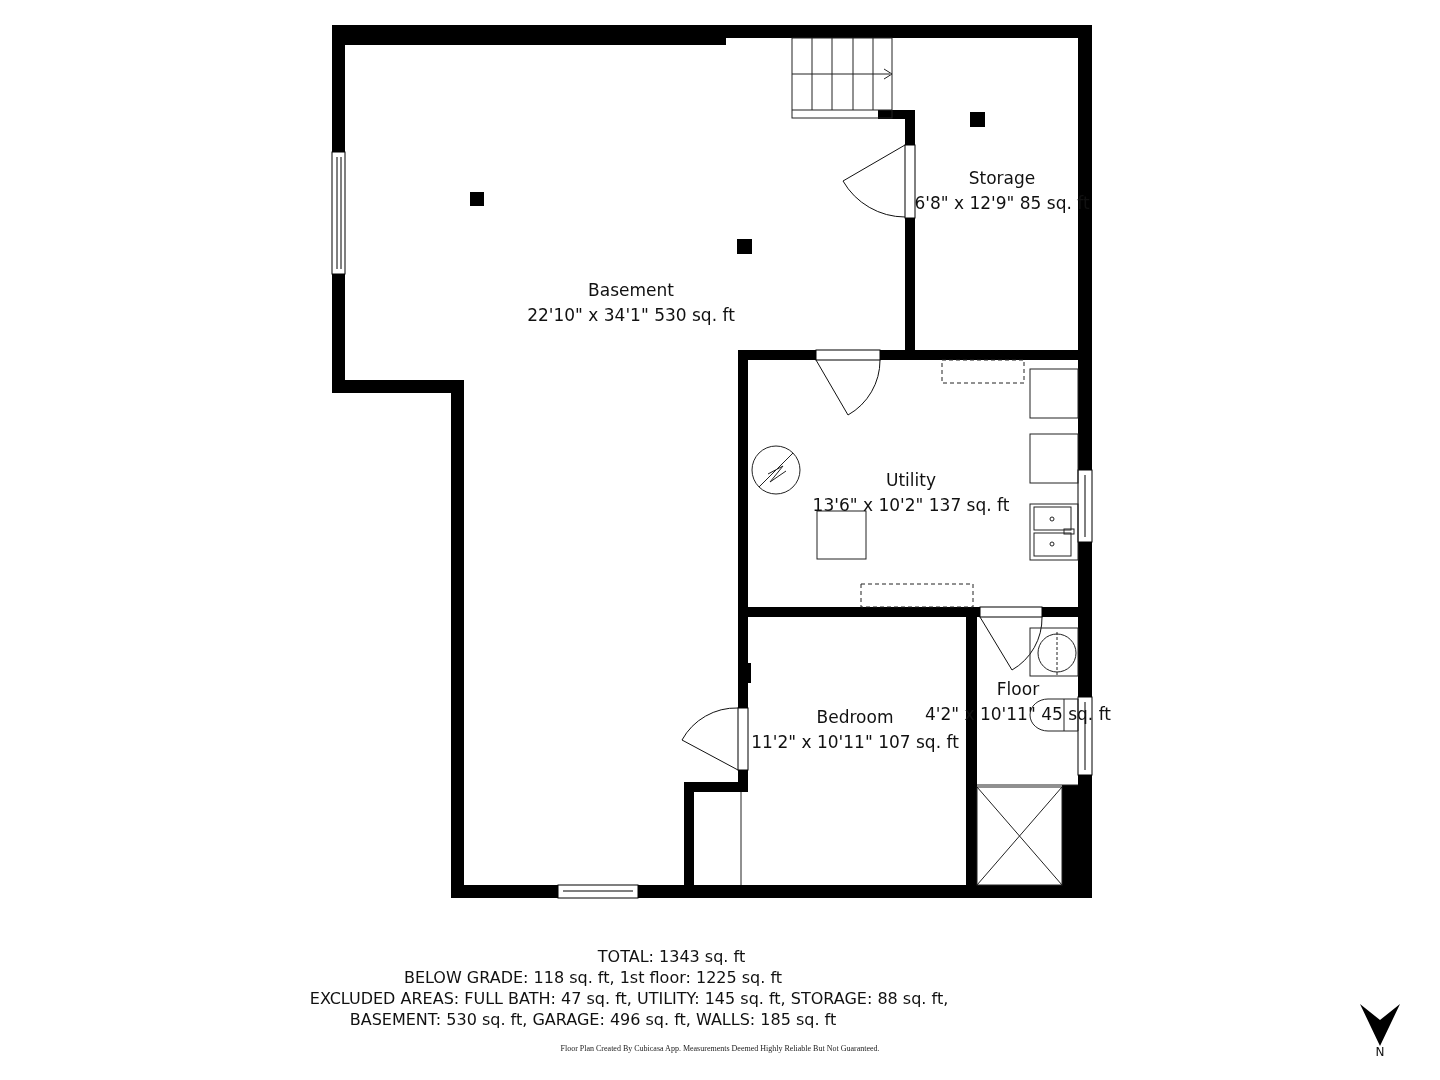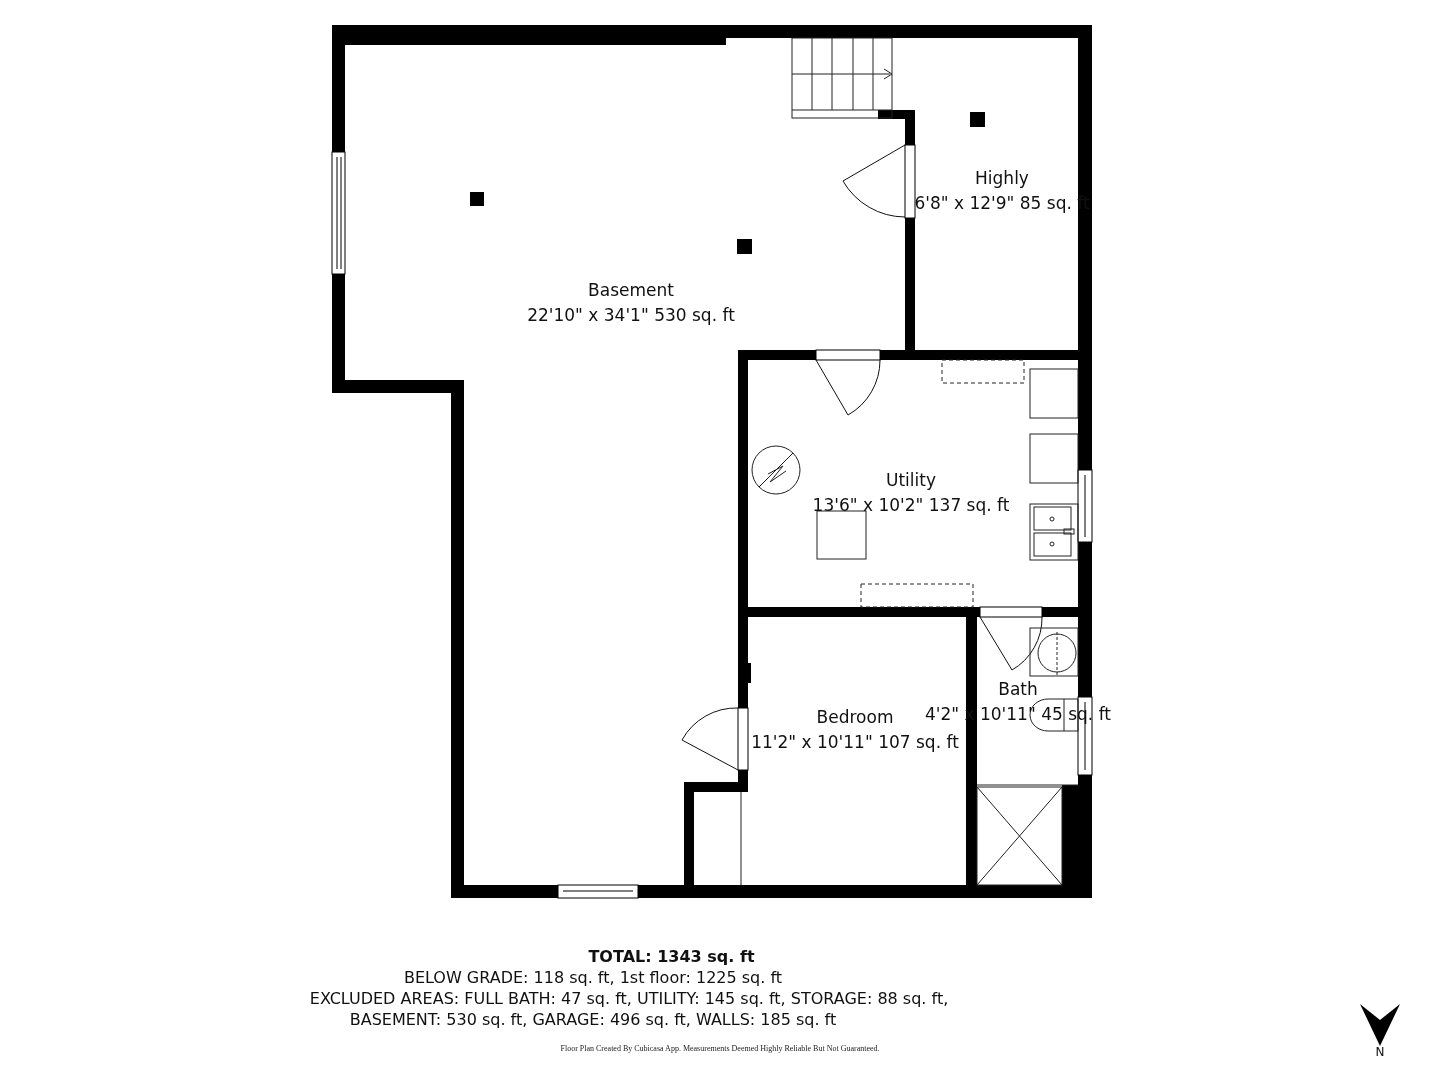--- a/index.html
+++ b/index.html
@@ -1,21 +1,21 @@
 <!DOCTYPE html>
 <html><head>
   <meta charset="utf-8">
   <style>
     html, body { margin: 0; padding: 0; background: #ffffff; }
     body { width: 1440px; height: 1080px; position: relative; overflow: hidden;
            font-family: "DejaVu Sans", "Liberation Sans", sans-serif; color: #111; }
     #plan { position: absolute; left: 0; top: 0; width: 1440px; height: 1080px; }
     .room-label { position: absolute; text-align: center; font-size: 17px; line-height: 25px; color: #111; white-space: nowrap; transform: translateX(-50%); }
     .summary { position: absolute; left: 0; width: 1440px; text-align: center; }
-    .summary .total { position: absolute; top: 947px; left: 0; width: 1343px; font-weight: bold; font-size: 16px; }
+    .summary .total { position: absolute; top: 947px; left: 0; width: 1343px; font-weight: normal; font-size: 16px; }
     .summary .line { position: absolute; left: 0; width: 1186px; font-size: 16px; }
     .credit { position: absolute; top: 1044px; left: 0; width: 1440px; text-align: center; font-size: 8px; color: #222; font-family: Liberation Serif, serif; }
     .compass { position: absolute; left: 1358px; top: 1000px; width: 44px; height: 62px; }
     .compass-label { position: absolute; left: 1358px; top: 1045px; width: 44px; text-align: center; font-size: 12px; }
   </style>
 </head>
 <body>
 
 <svg id="plan" viewBox="0 0 1440 1080" xmlns="http://www.w3.org/2000/svg">
 
@@ -129,33 +129,33 @@
   </g>
 
   <line x1="741" y1="792" x2="741" y2="885" stroke="#222" stroke-width="1"></line>
 </svg>
 
 <div class="room-label" style="left:631px; top:278px;">
   <div>Basement</div>
   <div>22'10" x 34'1" 530 sq. ft</div>
 </div>
 <div class="room-label" style="left:1002px; top:166px;">
-  <div>Highly</div>
+  <div>Storage</div>
   <div>6'8" x 12'9" 85 sq. ft</div>
 </div>
 <div class="room-label" style="left:911px; top:468px;">
   <div>Utility</div>
   <div>13'6" x 10'2" 137 sq. ft</div>
 </div>
 <div class="room-label" style="left:855px; top:705px;">
   <div>Bedroom</div>
   <div>11'2" x 10'11" 107 sq. ft</div>
 </div>
 <div class="room-label" style="left:1018px; top:677px;">
-  <div>Bath</div>
+  <div>Floor</div>
   <div>4'2" x 10'11" 45 sq. ft</div>
 </div>
 
 <div class="summary">
   <div class="total">TOTAL: 1343 sq. ft</div>
   <div class="line" style="top:968px;">BELOW GRADE: 118 sq. ft, 1st floor: 1225 sq. ft</div>
   <div class="line" style="top:989px;padding-left:36px;">EXCLUDED AREAS: FULL BATH: 47 sq. ft, UTILITY: 145 sq. ft, STORAGE: 88 sq. ft,</div>
   <div class="line" style="top:1010px;text-align:center;">BASEMENT: 530 sq. ft, GARAGE: 496 sq. ft, WALLS: 185 sq. ft</div>
 </div>
 

